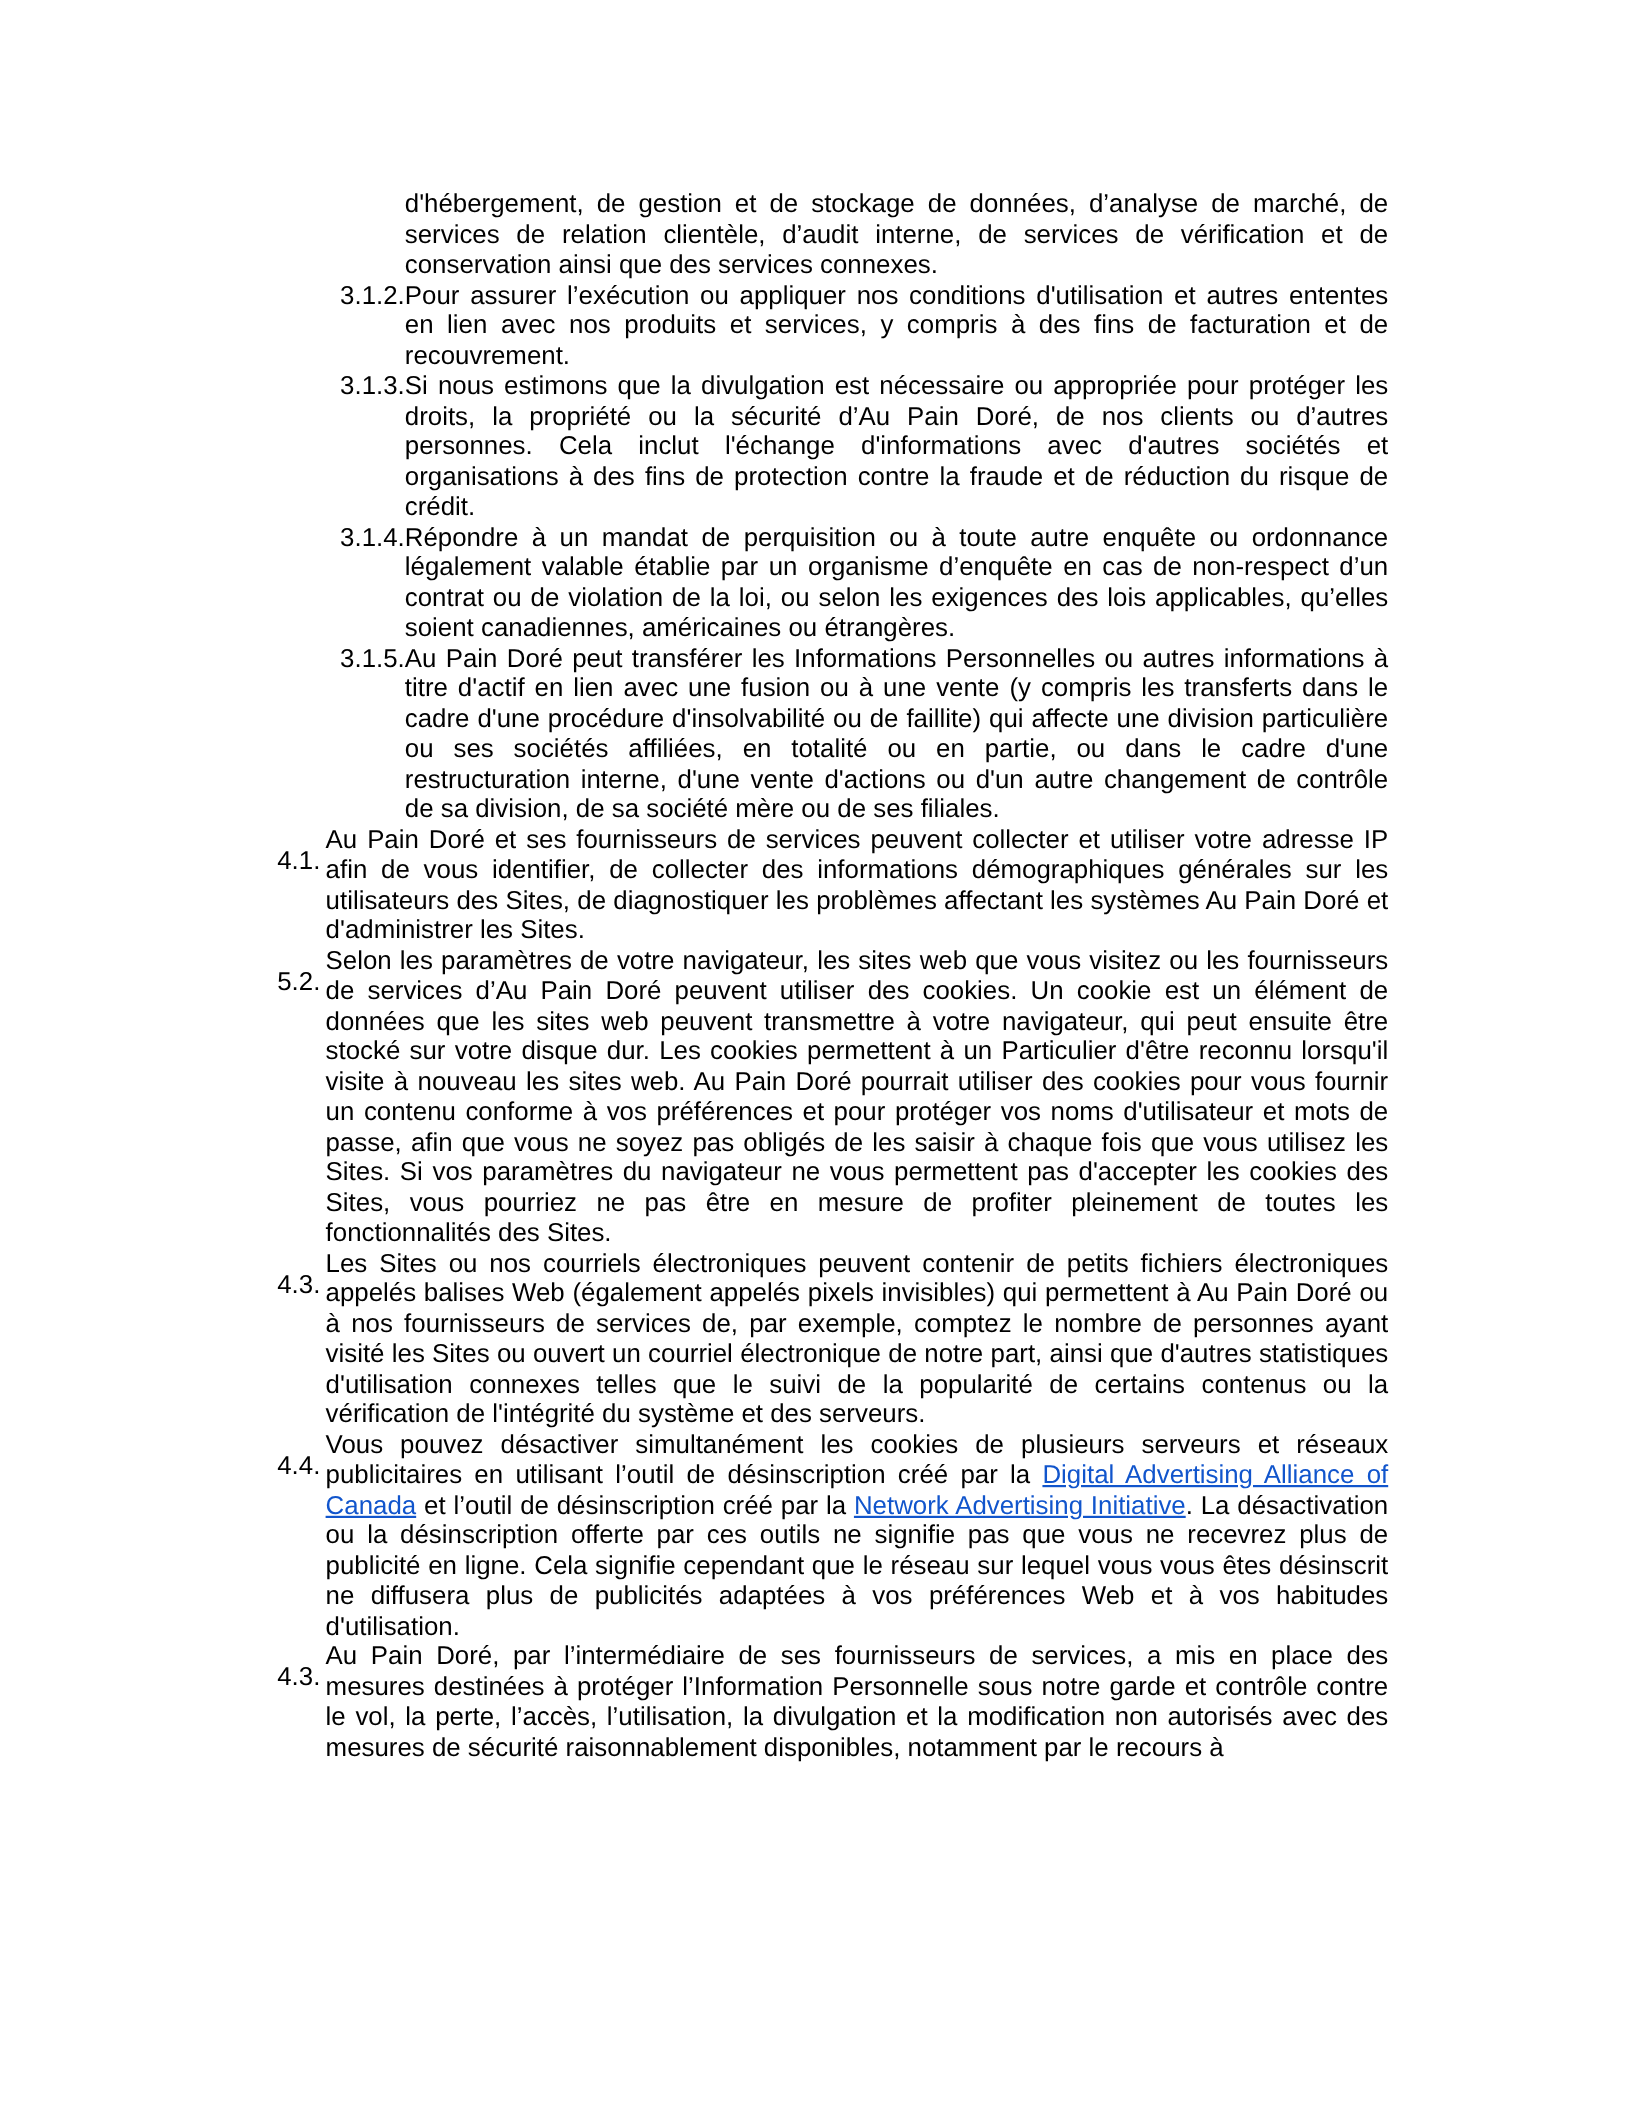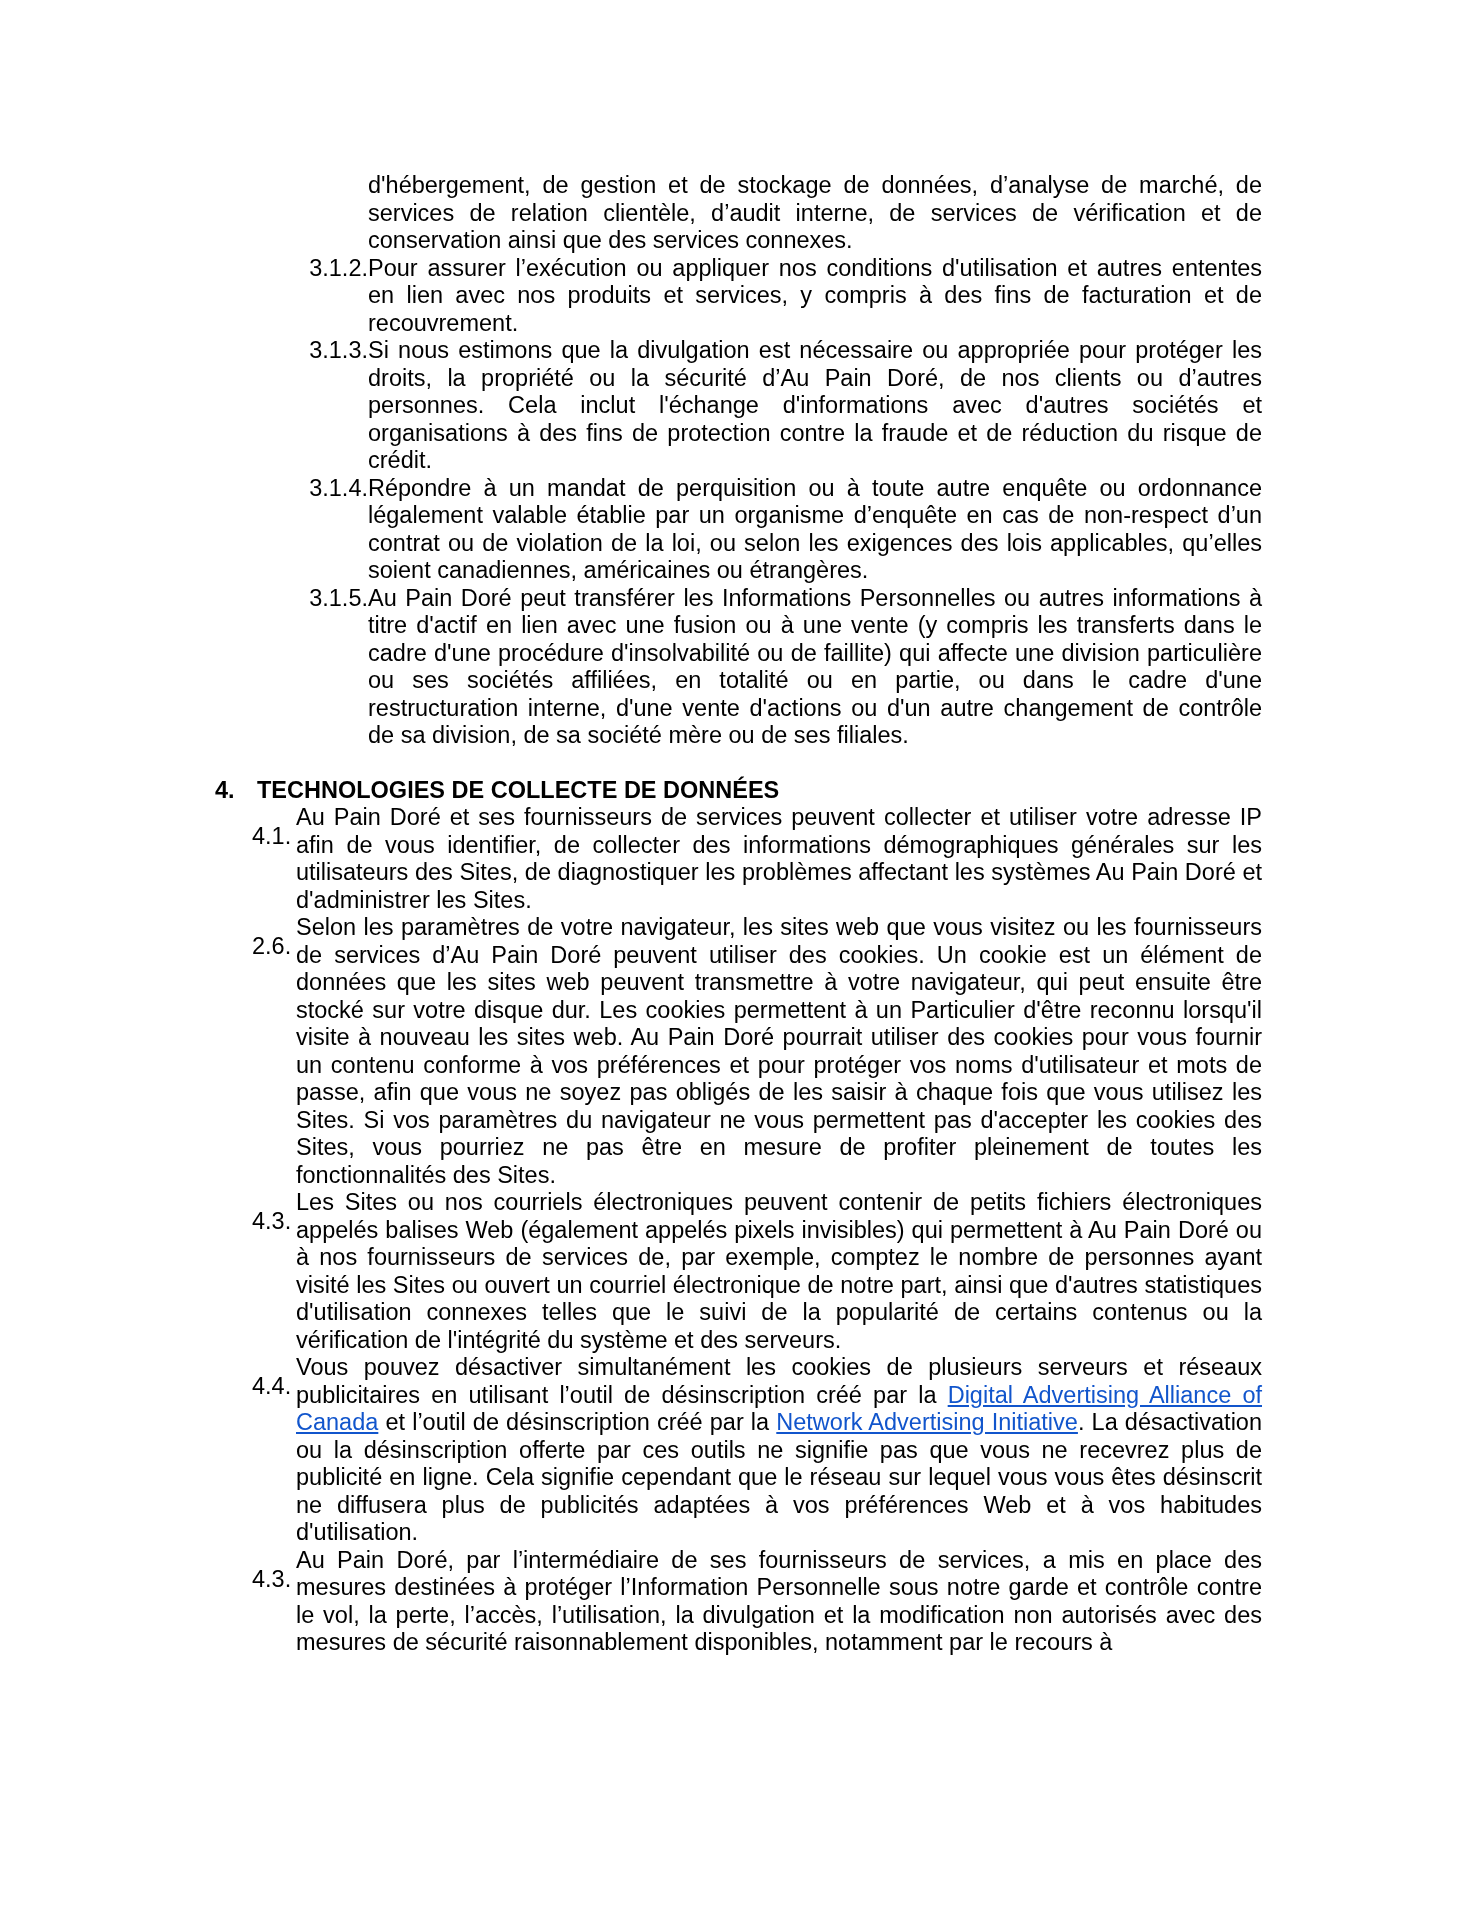--- a/index.html
+++ b/index.html
@@ -84,31 +84,28 @@
     <div class="l3-item">
       <span class="l3-num">3.1.4.</span>
       <span>Répondre à un mandat de perquisition ou à toute autre enquête ou ordonnance légalement valable établie par un organisme d’enquête en cas de non-respect d’un contrat ou de violation de la loi, ou selon les exigences des lois applicables, qu’elles soient canadiennes, américaines ou étrangères.</span>
     </div>
 
     <div class="l3-item">
       <span class="l3-num">3.1.5.</span>
       <span>Au Pain Doré peut transférer les Informations Personnelles ou autres informations à titre d'actif en lien avec une fusion ou à une vente (y compris les transferts dans le cadre d'une procédure d'insolvabilité ou de faillite) qui affecte une division particulière ou ses sociétés affiliées, en totalité ou en partie, ou dans le cadre d'une restructuration interne, d'une vente d'actions ou d'un autre changement de contrôle de sa division, de sa société mère ou de ses filiales.</span>
     </div>
 
-    <div class="sec-heading">
-      <span class="sec-num">4.</span><span>TECHNOLOGIES DE COLLECTE DE DONNÉES</span>
-    </div>
 
     <div class="l4-item">
       <span class="l4-num">4.1.</span>
       <span>Au Pain Doré et ses fournisseurs de services peuvent collecter et utiliser votre adresse IP afin de vous identifier, de collecter des informations démographiques générales sur les utilisateurs des Sites, de diagnostiquer les problèmes affectant les systèmes Au Pain Doré et d'administrer les Sites.</span>
     </div>
 
     <div class="l4-item">
-      <span class="l4-num">2.6.</span>
+      <span class="l4-num">5.2.</span>
       <span>Selon les paramètres de votre navigateur, les sites web que vous visitez ou les fournisseurs de services d’Au Pain Doré peuvent utiliser des cookies. Un cookie est un élément de données que les sites web peuvent transmettre à votre navigateur, qui peut ensuite être stocké sur votre disque dur. Les cookies permettent à un Particulier d'être reconnu lorsqu'il visite à nouveau les sites web. Au Pain Doré pourrait utiliser des cookies pour vous fournir un contenu conforme à vos préférences et pour protéger vos noms d'utilisateur et mots de passe, afin que vous ne soyez pas obligés de les saisir à chaque fois que vous utilisez les Sites. Si vos paramètres du navigateur ne vous permettent pas d'accepter les cookies des Sites, vous pourriez ne pas être en mesure de profiter pleinement de toutes les fonctionnalités des Sites.</span>
     </div>
 
     <div class="l4-item">
       <span class="l4-num">4.3.</span>
       <span>Les Sites ou nos courriels électroniques peuvent contenir de petits fichiers électroniques appelés balises Web (également appelés pixels invisibles) qui permettent à Au Pain Doré ou à nos fournisseurs de services de, par exemple, comptez le nombre de personnes ayant visité les Sites ou ouvert un courriel électronique de notre part, ainsi que d'autres statistiques d'utilisation connexes telles que le suivi de la popularité de certains contenus ou la vérification de l'intégrité du système et des serveurs.</span>
     </div>
 
     <div class="l4-item">
       <span class="l4-num">4.4.</span><span>Vous pouvez désactiver simultanément les cookies de plusieurs serveurs et réseaux publicitaires en utilisant l’outil de désinscription créé par la </span><a class="doc-link">Digital Advertising Alliance of Canada</a><span> et l’outil de désinscription créé par la </span><a class="doc-link">Network Advertising Initiative</a><span>. La désactivation ou la désinscription offerte par ces outils ne signifie pas que vous ne recevrez plus de publicité en ligne. Cela signifie cependant que le réseau sur lequel vous vous êtes désinscrit ne diffusera plus de publicités adaptées à vos préférences Web et à vos habitudes d'utilisation.</span>

